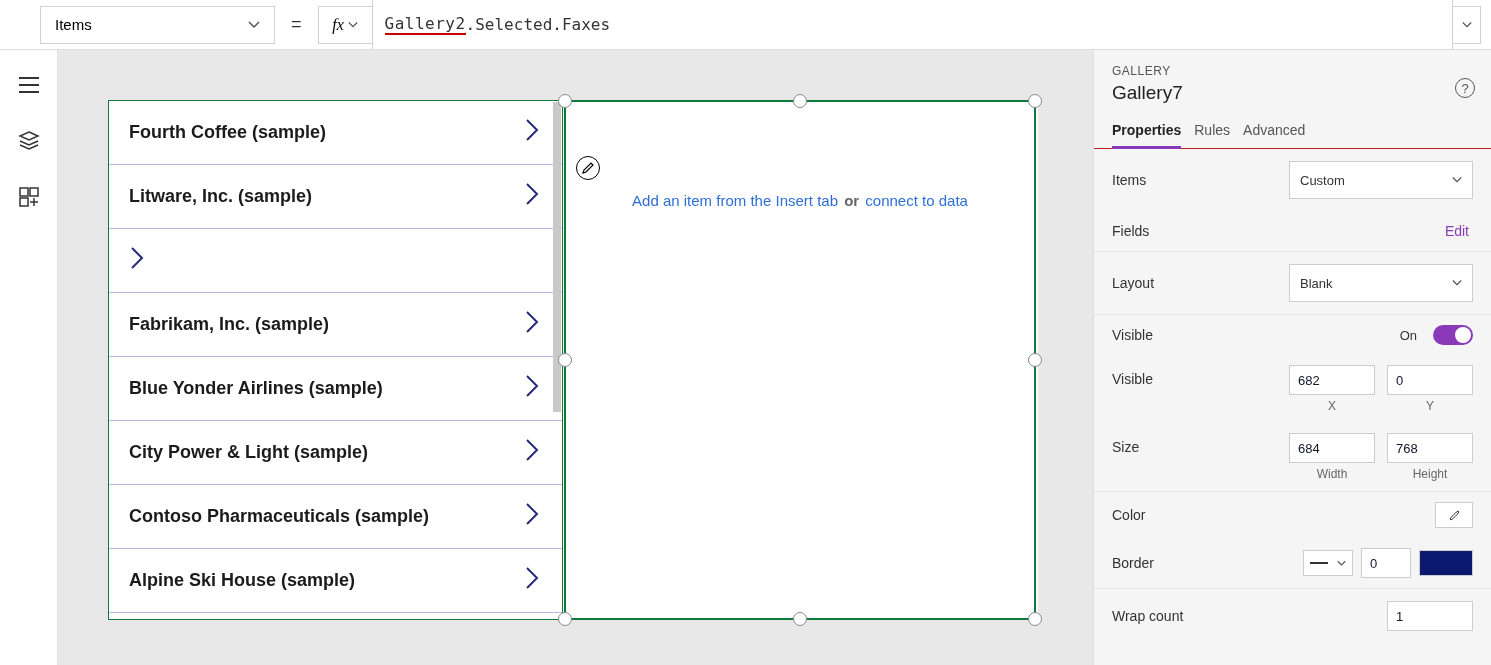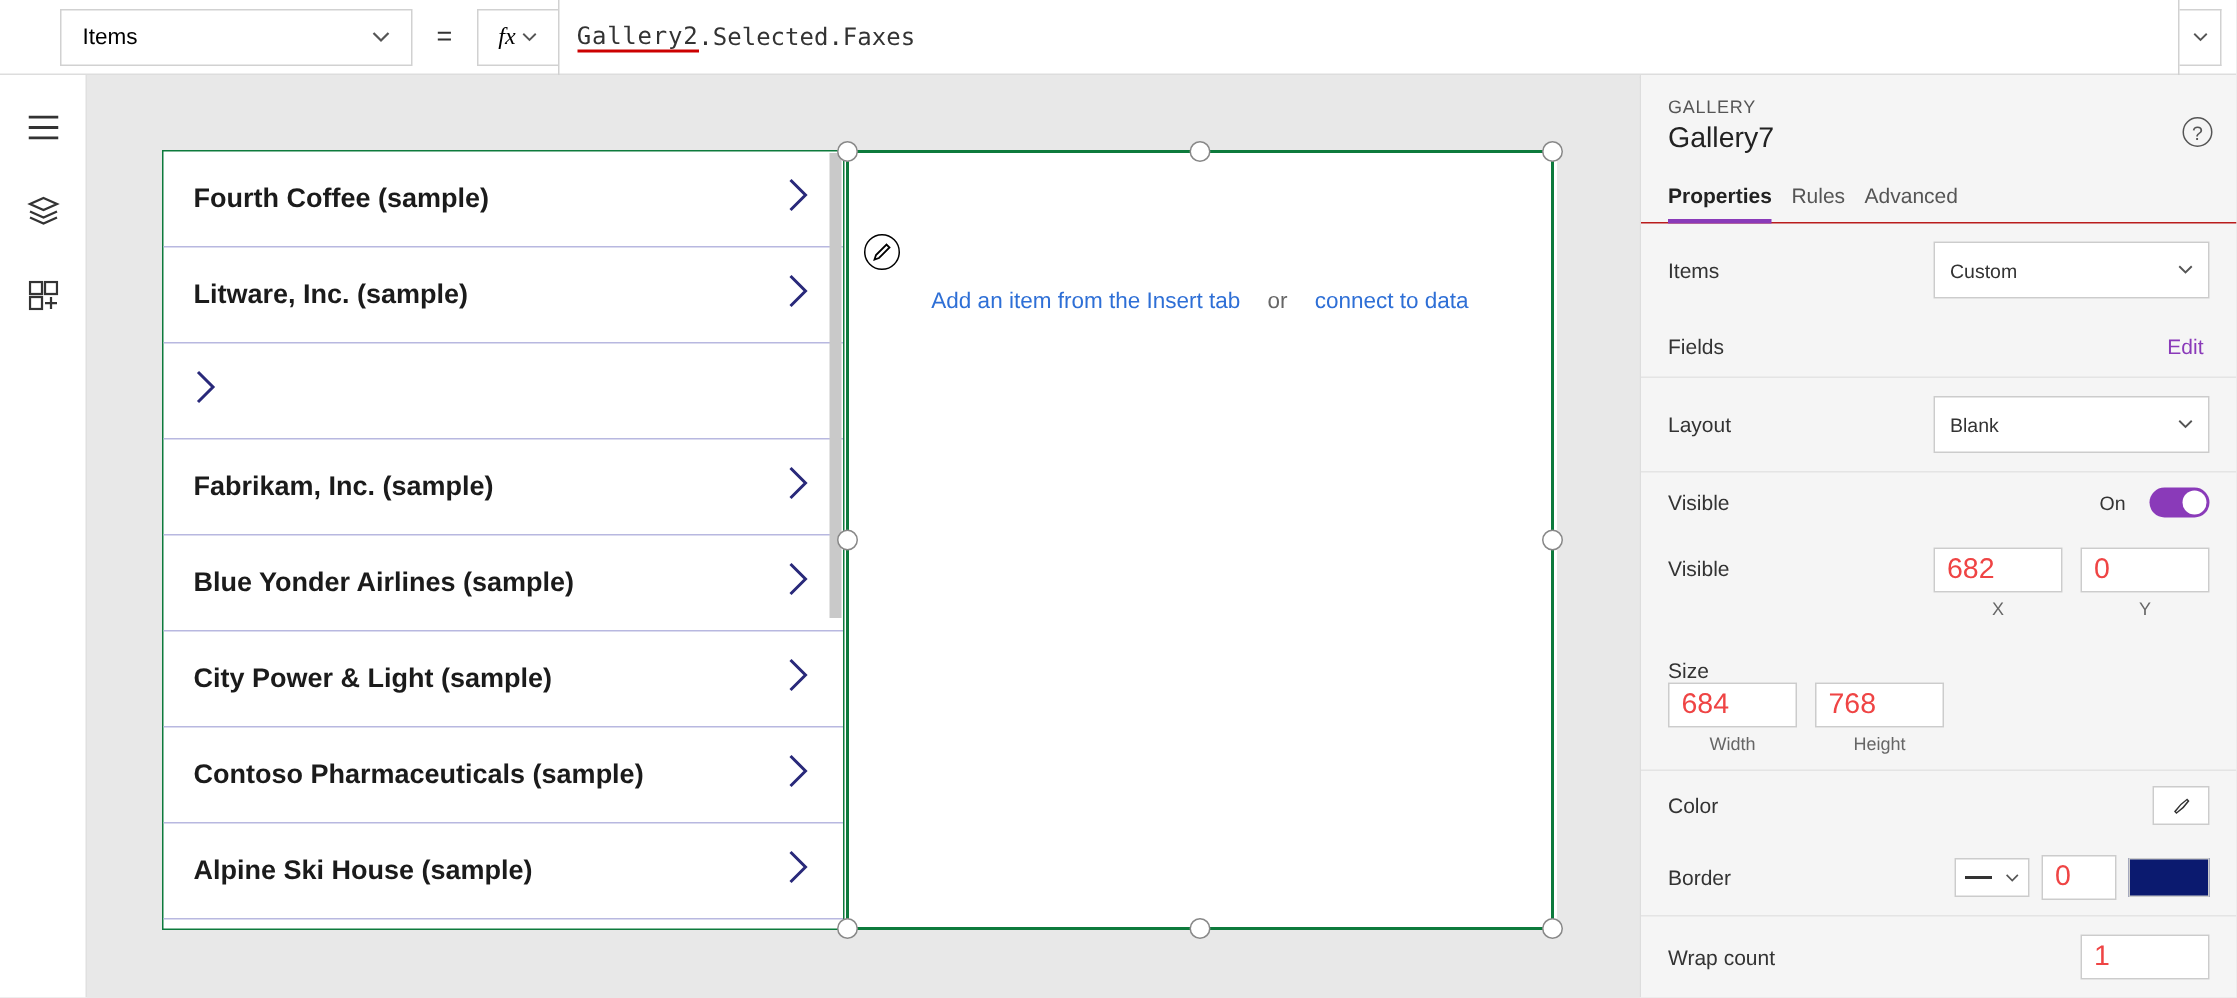--- a/index.html
+++ b/index.html
@@ -149,21 +149,21 @@
       display: flex; align-items: center; justify-content: center;
       z-index: 5;
     }
     .gallery2-placeholder {
       padding: 90px 40px 0;
       text-align: center;
       font-size: 15px;
       color: #555;
     }
     .gallery2-placeholder .link { color: #2e6fd6; }
-    .gallery2-placeholder .or { color: #666; margin: 0 14px; }
+    .gallery2-placeholder .or { color: #666; margin: 0 2px; font-weight: bold; }
 
     
     .props {
       position: absolute;
       right: 0; top: 50px; bottom: 0;
       width: 398px;
       background: #f5f5f5;
       border-left: 1px solid #ddd;
     }
     .props-header {
@@ -238,22 +238,22 @@
       background: #fff;
       border-radius: 50%;
     }
     .toggle-label { font-size: 13px; margin-right: 8px; color: #333; }
 
     .num-input {
       width: 86px; height: 30px;
       border: 1px solid #ccc;
       background: #fff;
       padding: 0 8px;
-      font-size: 19px;
-      color: #ef4444;
+      font-size: 13px;
+      color: #0f172a;
     }
     .xy-group { display: flex; gap: 12px; }
     .xy-item { display: flex; flex-direction: column; align-items: center; gap: 4px; }
     .xy-lbl { font-size: 12px; color: #666; }
 
     .prop-group { padding: 0; }
     .prop-group .prop-row { border-bottom: none; padding: 10px 18px; }
     .group-divider { height: 1px; background: #e4e4e4; }
 
     .color-swatch {
@@ -446,21 +446,21 @@
         <div class="xy-item">
           <input class="num-input" value="682" style="">
           <span class="xy-lbl">X</span>
         </div>
         <div class="xy-item">
           <input class="num-input" value="0" style="">
           <span class="xy-lbl">Y</span>
         </div>
       </div>
     </div>
-    <div class="prop-row" style="align-items:flex-start;flex-direction:column;">
+    <div class="prop-row" style="align-items:flex-start;">
       <span class="label" style="padding-top:6px;">Size</span>
       <div class="xy-group">
         <div class="xy-item">
           <input class="num-input" value="684" style="">
           <span class="xy-lbl">Width</span>
         </div>
         <div class="xy-item">
           <input class="num-input" value="768" style="">
           <span class="xy-lbl">Height</span>
         </div>

